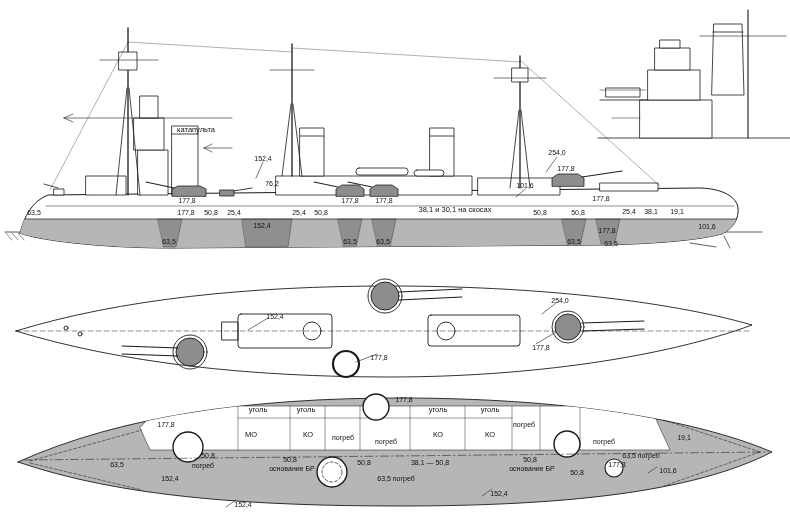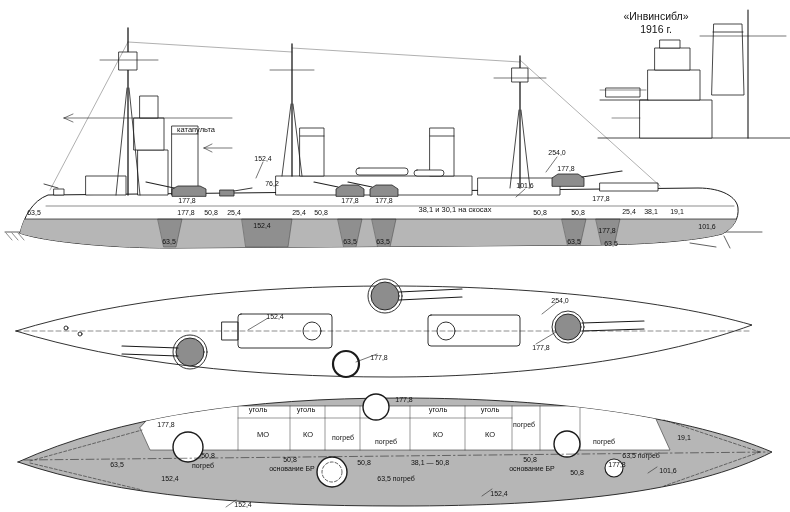--- a/index.html
+++ b/index.html
@@ -269,21 +269,21 @@
       <span class="lbl" style="left: 541px; top: 347px;">177,8</span>
       <span class="lbl" style="left: 379px; top: 357px;">177,8</span>
     </div>
   <div class="layer">
       <span class="lbl word" style="left: 258px; top: 410px;">уголь</span>
       <span class="lbl word" style="left: 306px; top: 410px;">уголь</span>
       <span class="lbl" style="left: 404px; top: 399px;">177,8</span>
       <span class="lbl word" style="left: 438px; top: 410px;">уголь</span>
       <span class="lbl word" style="left: 490px; top: 410px;">уголь</span>
       <span class="lbl" style="left: 166px; top: 424px;">177,8</span>
-      <span class="lbl word" style="left: 263px; top: 435px;">МО</span>
+      <span class="lbl word" style="left: 251px; top: 435px;">МО</span>
       <span class="lbl word" style="left: 308px; top: 435px;">КО</span>
       <span class="lbl" style="left: 343px; top: 437px;">погреб</span>
       <span class="lbl" style="left: 386px; top: 441px;">погреб</span>
       <span class="lbl word" style="left: 438px; top: 435px;">КО</span>
       <span class="lbl word" style="left: 490px; top: 435px;">КО</span>
       <span class="lbl" style="left: 524px; top: 424px;">погреб</span>
       <span class="lbl" style="left: 604px; top: 441px;">погреб</span>
       <span class="lbl" style="left: 684px; top: 437px;">19,1</span>
       <span class="lbl" style="left: 117px; top: 464px;">63,5</span>
       <span class="lbl" style="left: 208px; top: 455px;">50,8</span>
@@ -297,18 +297,14 @@
       <span class="lbl" style="left: 530px; top: 459px;">50,8</span>
       <span class="lbl" style="left: 532px; top: 468px;">основание БР</span>
       <span class="lbl" style="left: 577px; top: 472px;">50,8</span>
       <span class="lbl" style="left: 641px; top: 455px;">63,5 погреб</span>
       <span class="lbl" style="left: 617px; top: 464px;">177,8</span>
       <span class="lbl" style="left: 668px; top: 470px;">101,6</span>
       <span class="lbl" style="left: 243px; top: 504px;">152,4</span>
       <span class="lbl" style="left: 499px; top: 493px;">152,4</span>
     </div>
 
-  <div class="title-block">
-    <div>«Инвинсибл»</div>
-    <div>1916 г.</div>
-  </div>
 
 </div>
 
 </body></html>

